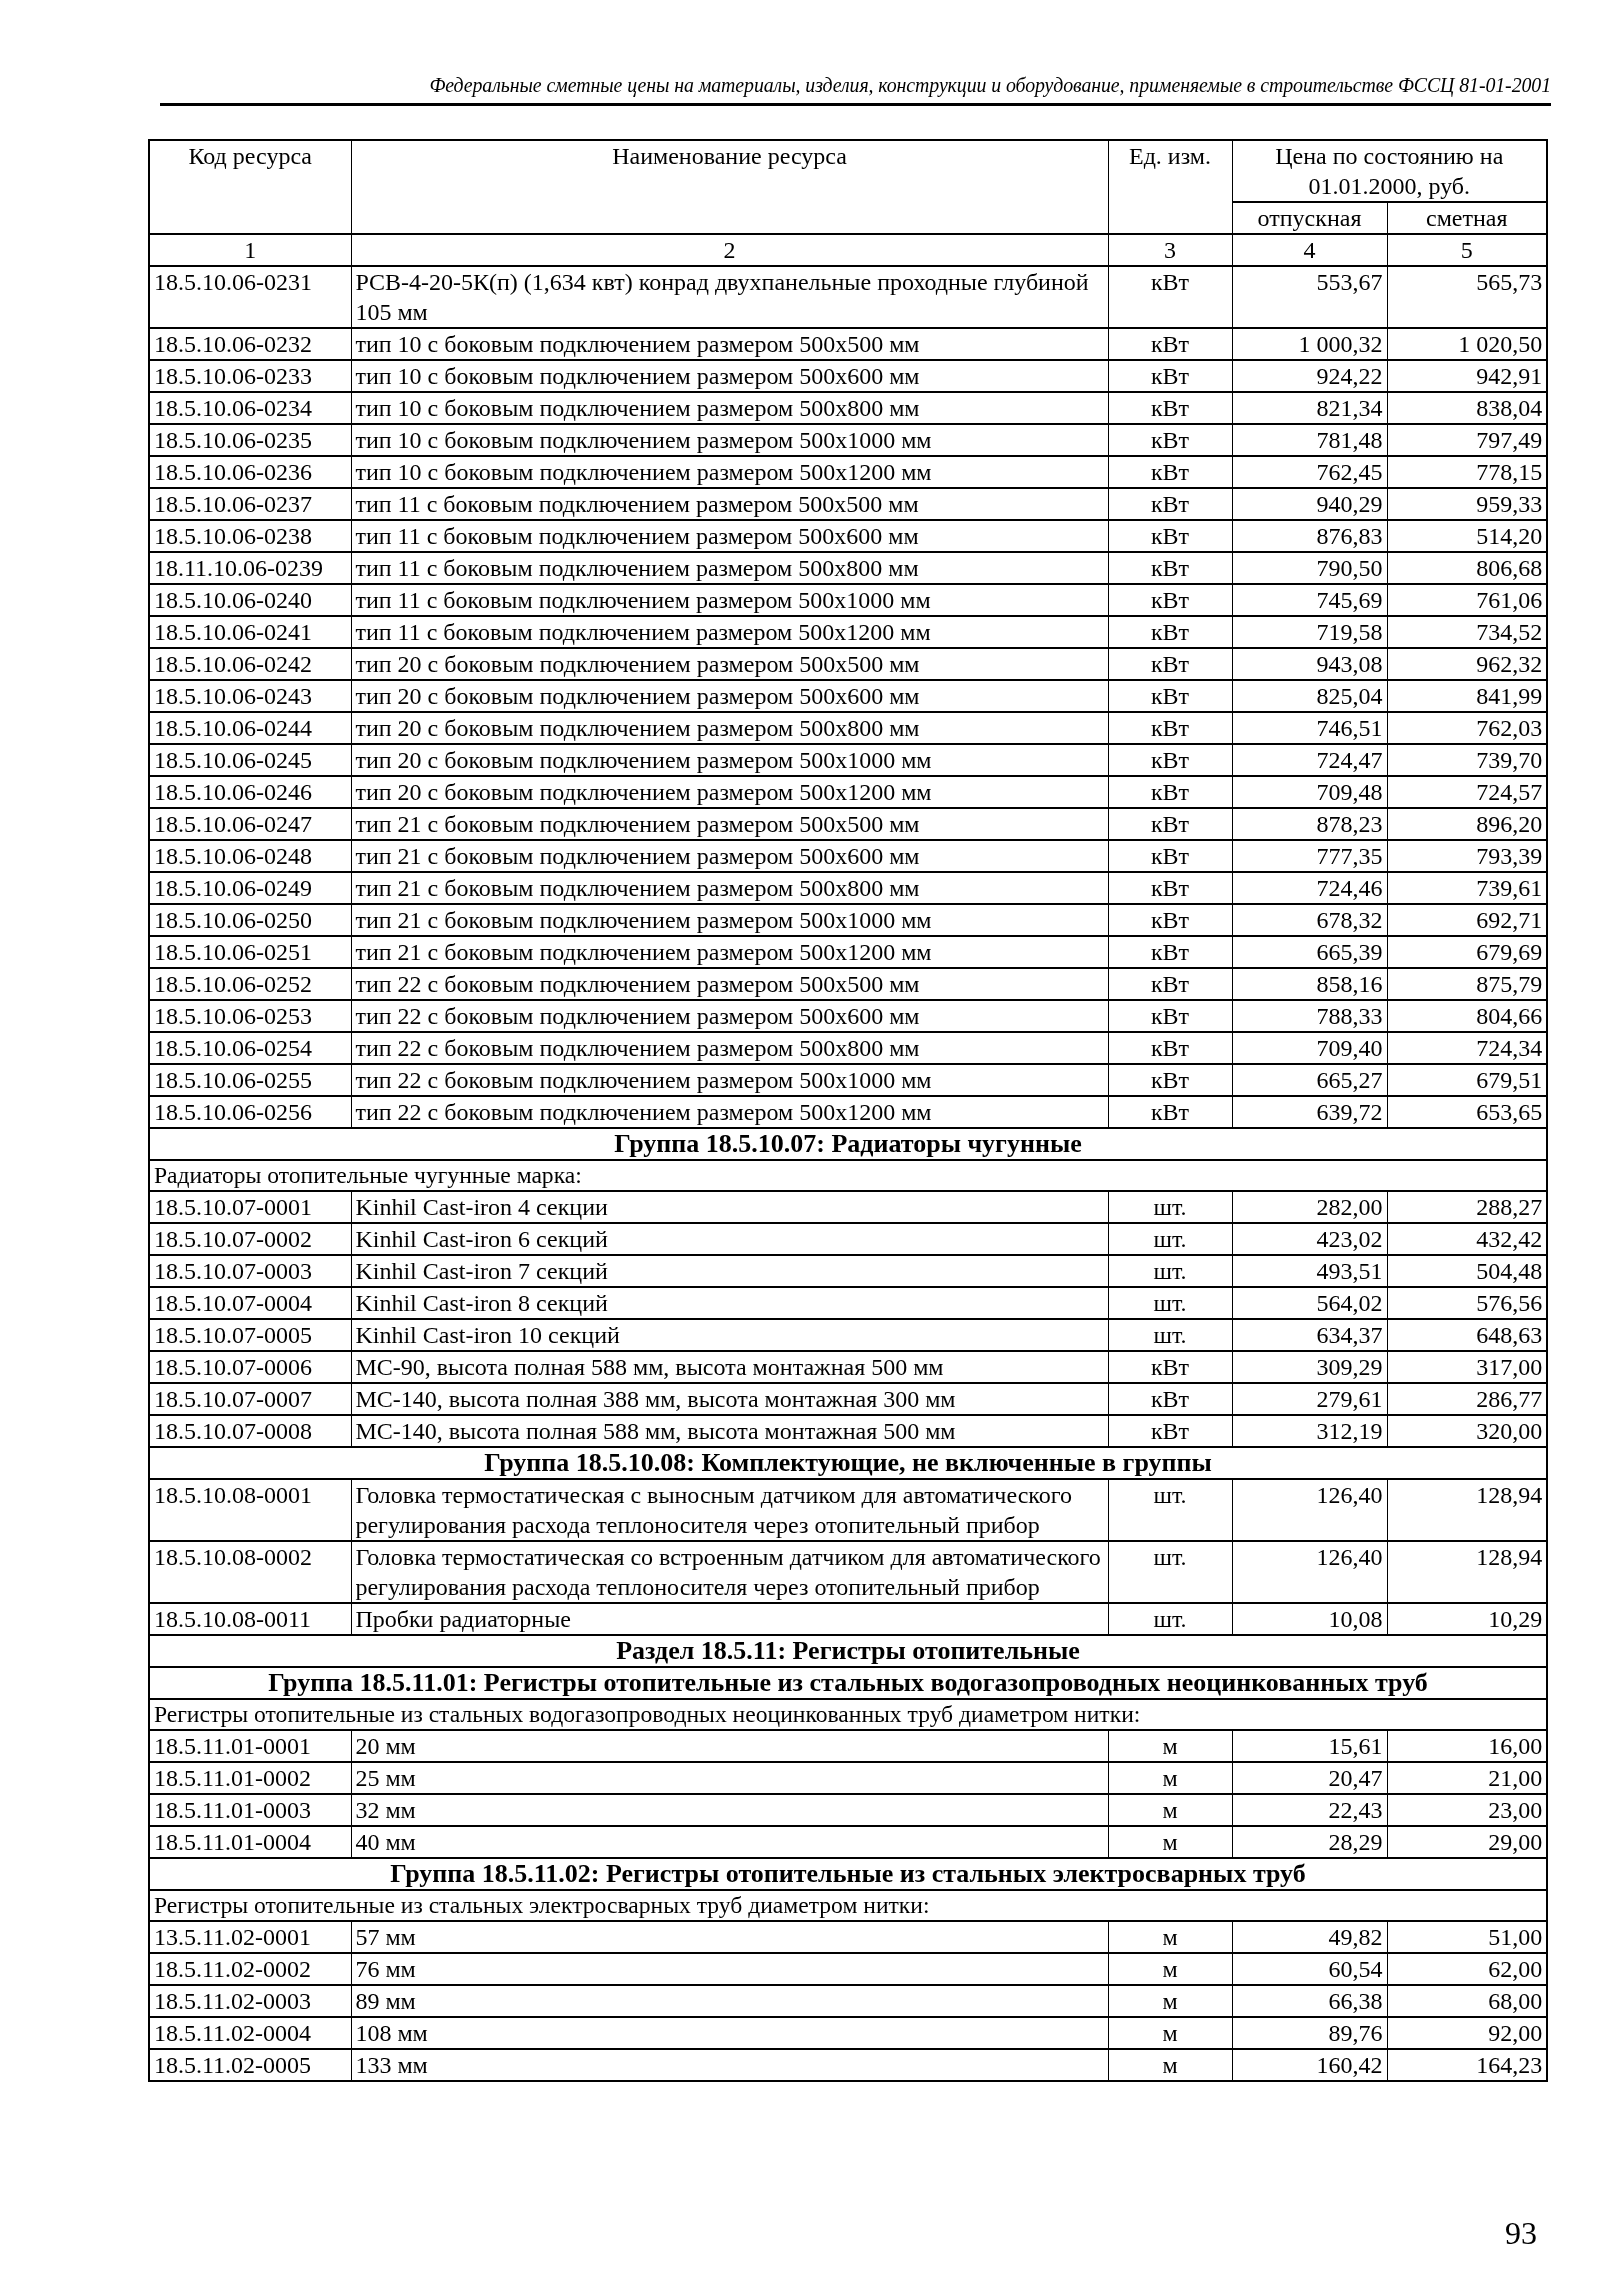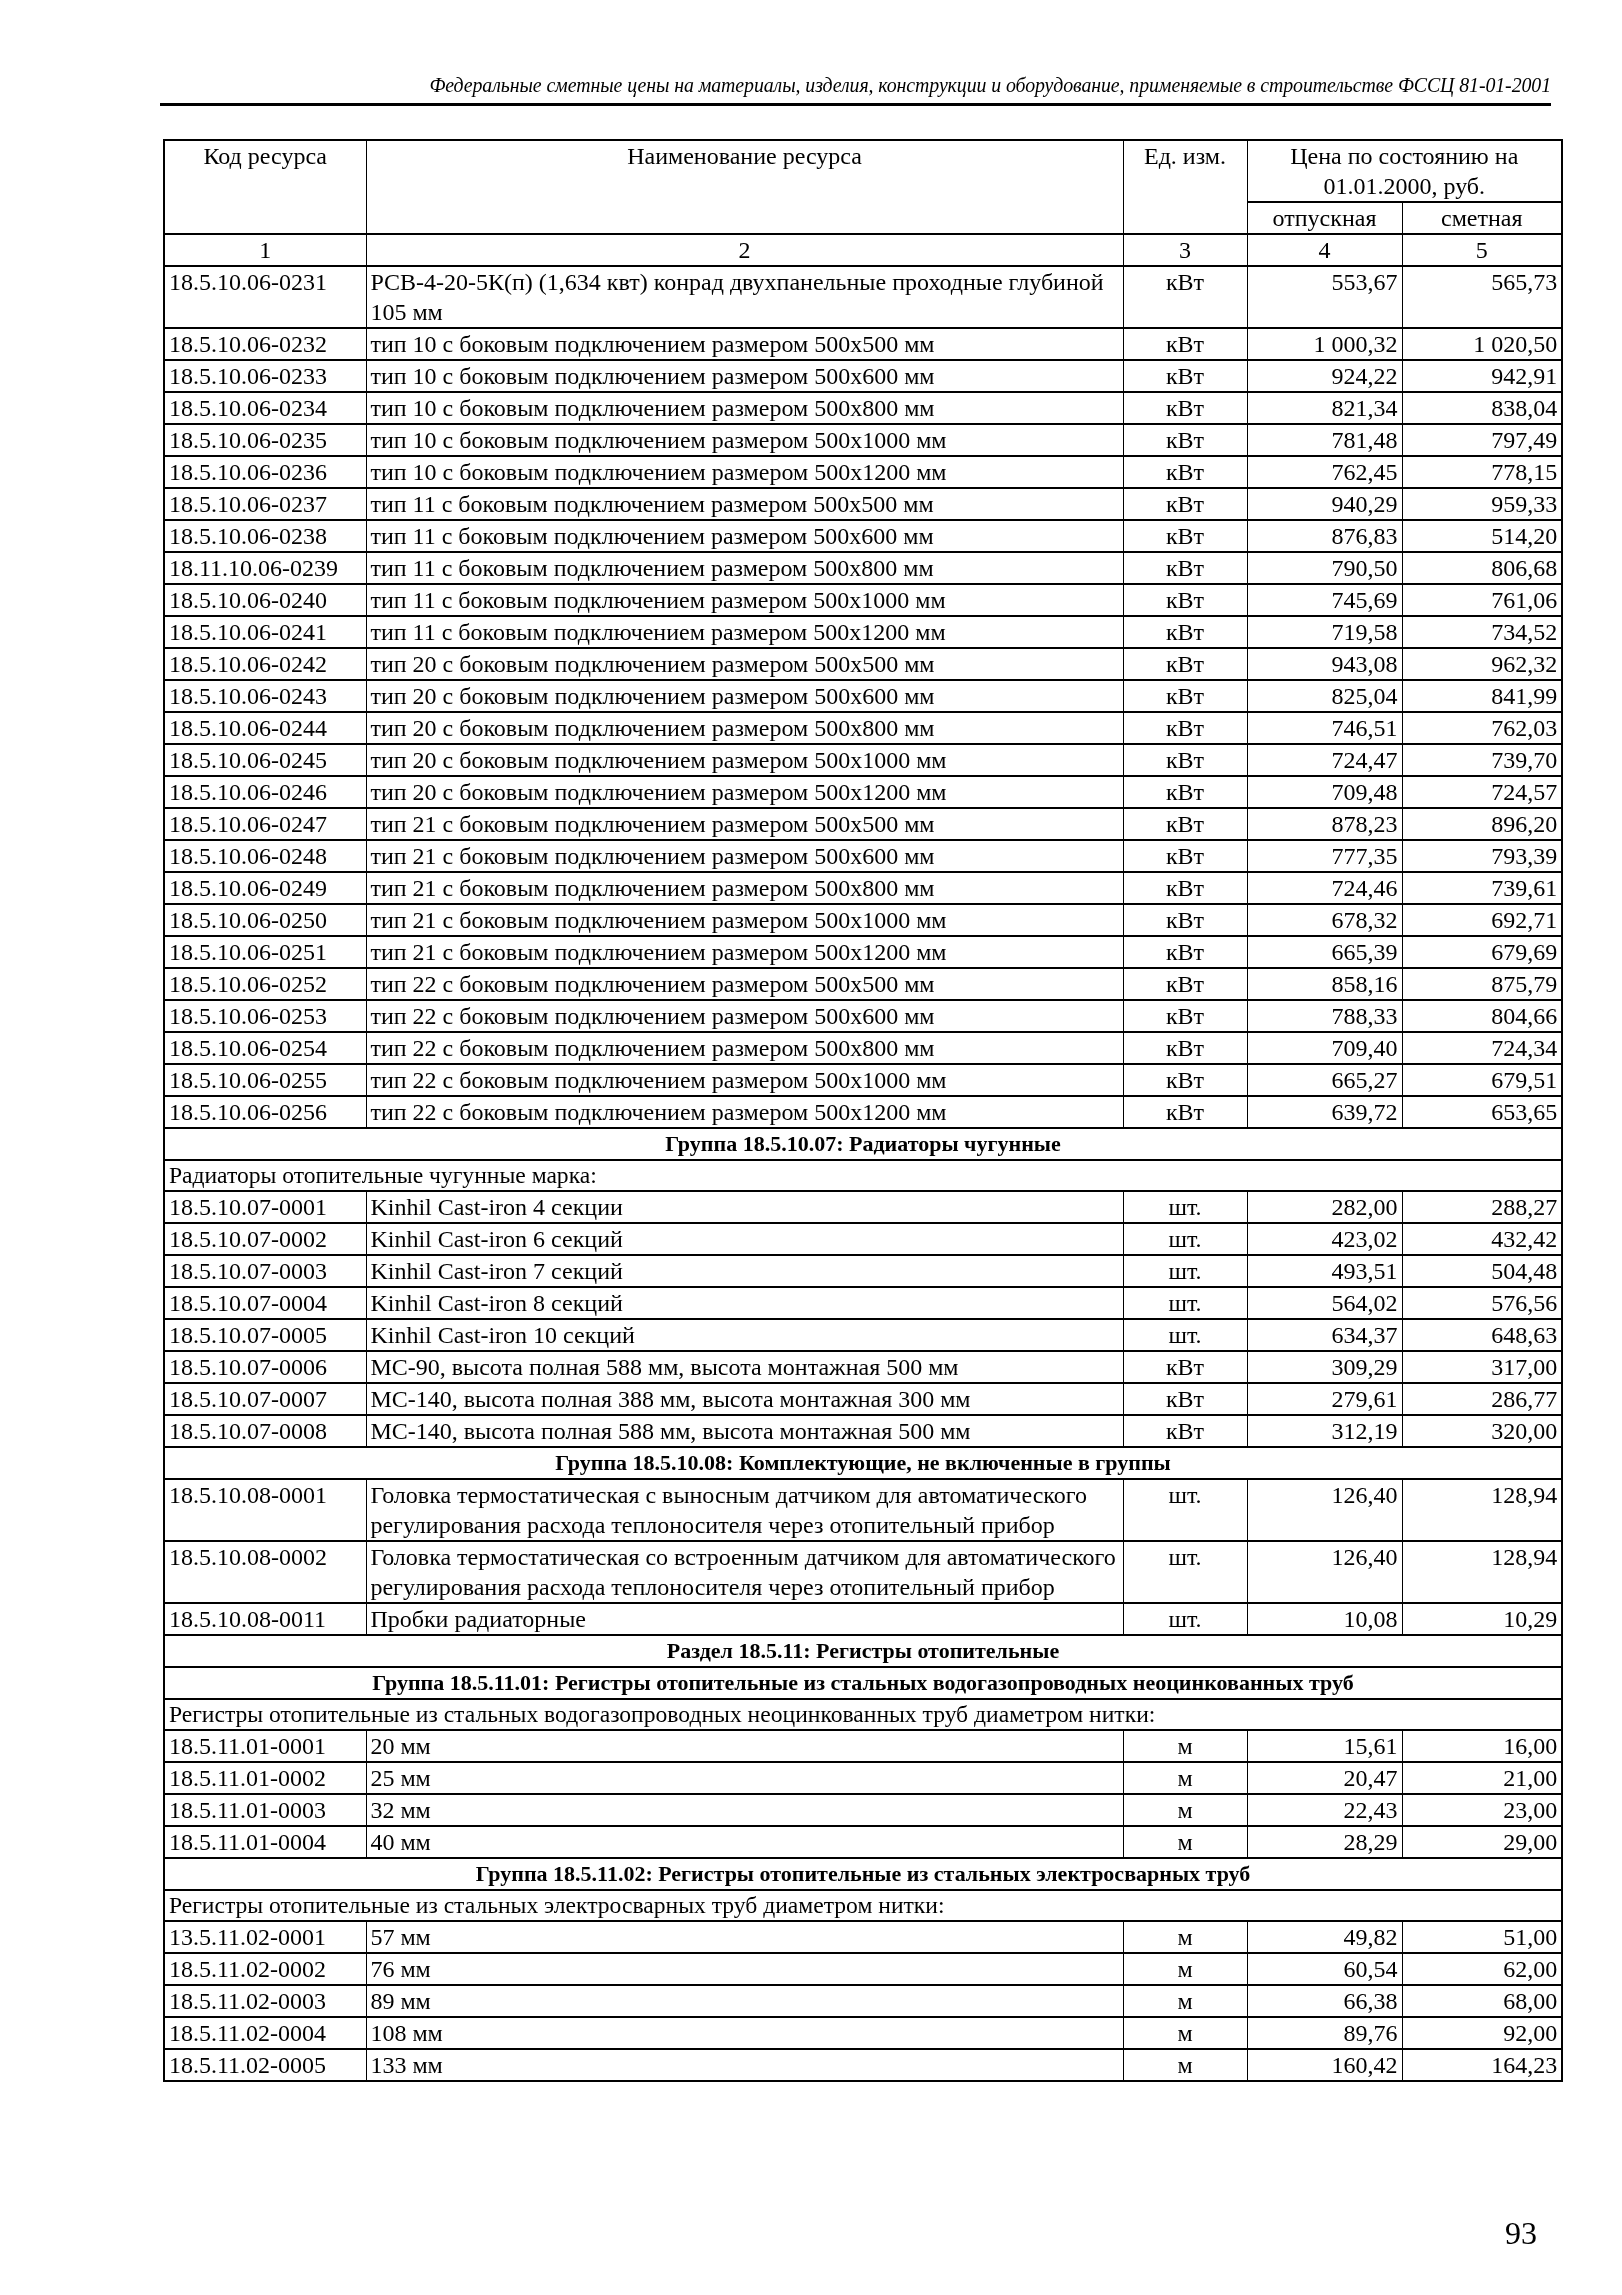--- a/index.html
+++ b/index.html
@@ -10,39 +10,39 @@
     .running-header {
       position: absolute; left: 160px; top: 73px; width: 1391px;
       text-align: right; font-style: italic; font-size: 21.6px; letter-spacing: -0.1px;
       transform: scaleX(0.92); transform-origin: right;
       white-space: nowrap;
     }
     .header-rule {
       position: absolute; left: 160px; top: 103px; width: 1391px; height: 2.6px; background: #000;
     }
     table.price {
-      position: absolute; left: 163px; top: 139px; width: 1398px;
+      position: absolute; left: 148px; top: 139px; width: 1398px;
       border-collapse: collapse; table-layout: fixed;
     }
     table.price td, table.price th {
       border-left: 1px solid #000; border-right: 1px solid #000;
       border-top: 2px solid #000; border-bottom: 2px solid #000;
       padding: 0 3.9px; font-weight: normal; vertical-align: top;
       font-size: 24px; line-height: 30px;
     }
     table.price { border: 2px solid #000; }
     .hdr th { font-size: 18.3px; line-height: 22px; vertical-align: middle; text-align: center; }
     .hdr-sub th { font-size: 18.3px; line-height: 19.6px; text-align: center; margin-top: 23px; }
     .colnum td { font-size: 18.3px; line-height: 22px; text-align: center; }
     td.code { text-align: left; padding-left: 5.2px; white-space: nowrap; }
     td.name { text-align: left; }
     td.name.indent { }
     td.unit { text-align: center; }
     td.num { text-align: right; padding-right: 6.5px; }
-    tr.group td { text-align: center; font-weight: bold; font-size: 22px; line-height: 30px; padding: 0; }
+    tr.group td { text-align: center; font-weight: bold; font-size: 26px; line-height: 30px; padding: 0; }
     tr.sub td { font-size: 23.6px; line-height: 29px; text-align: left; }
     .page-num {
       position: absolute; left: 1505px; top: 2215px; font-size: 32px;
     }
   </style>
 </head>
 <body>
 
 <div class="running-header">Федеральные сметные цены на материалы, изделия, конструкции и оборудование, применяемые в строительстве ФССЦ 81-01-2001</div>
 <div class="header-rule"></div>

